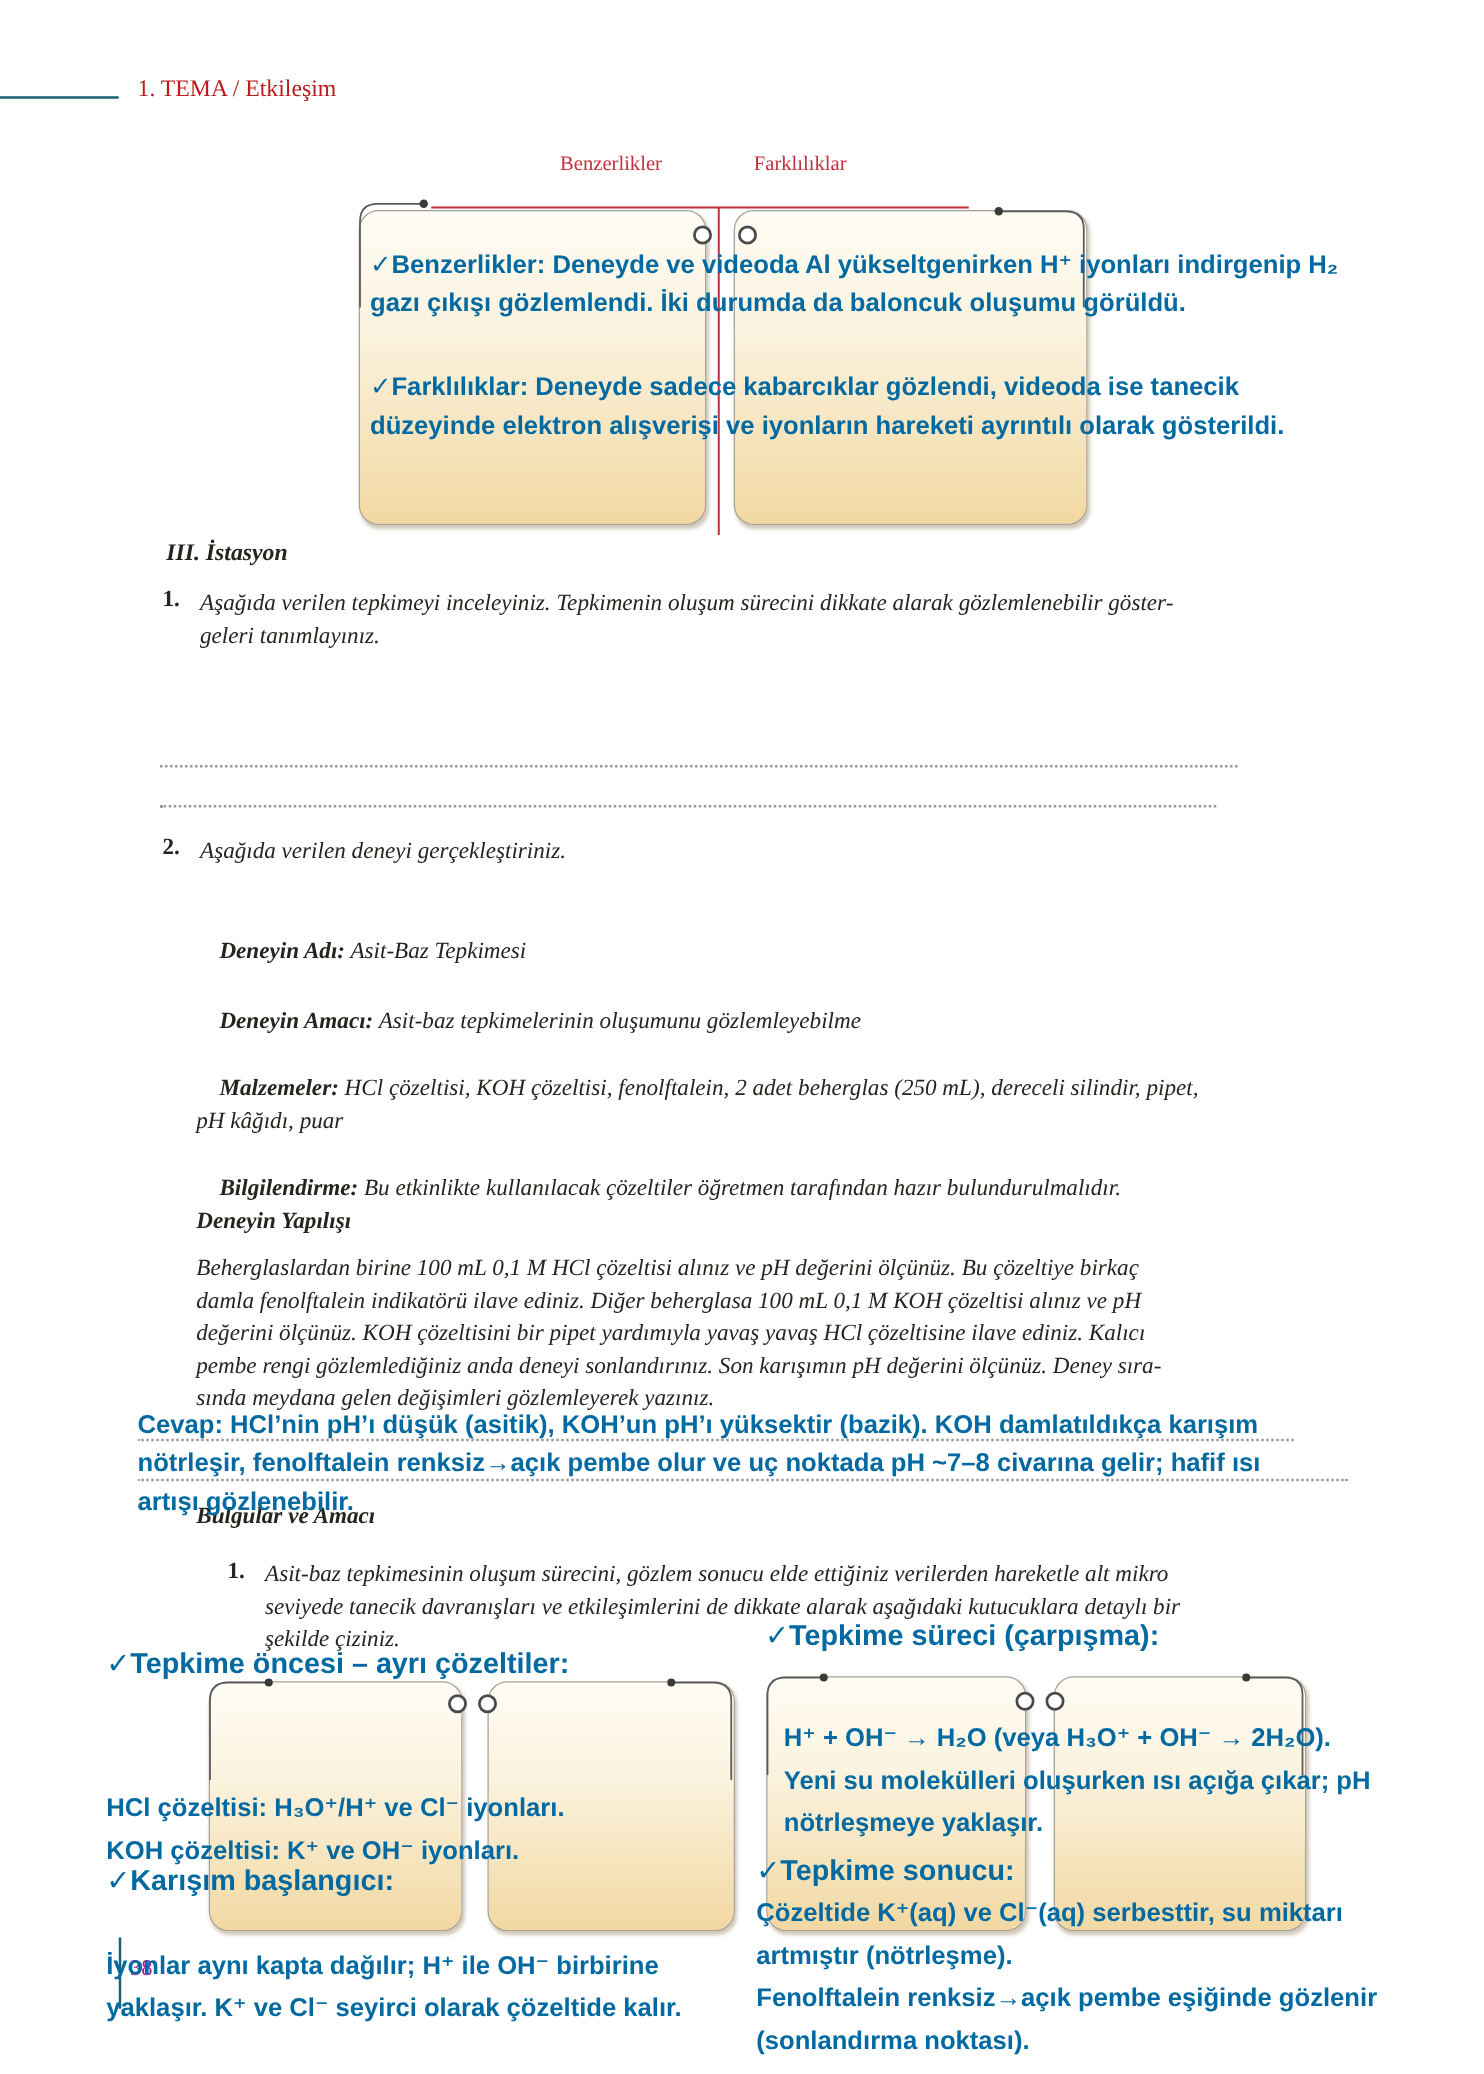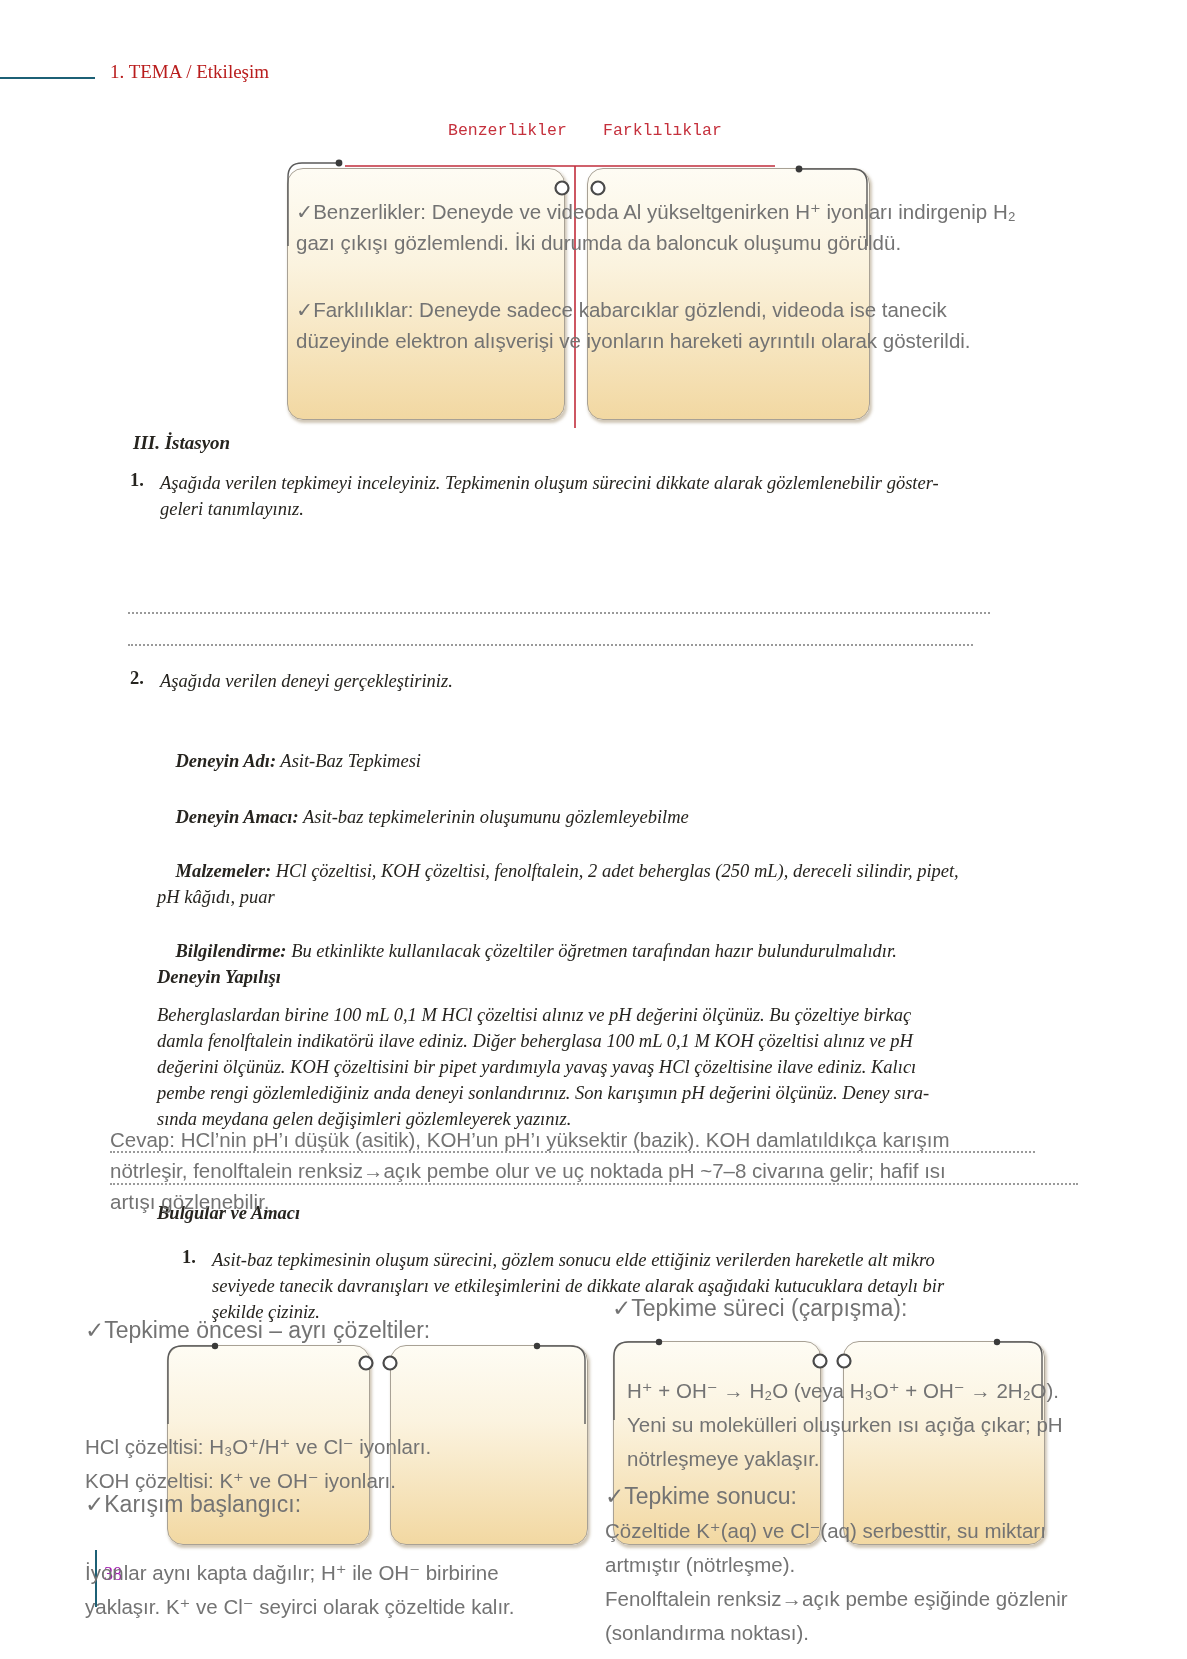--- a/index.html
+++ b/index.html
@@ -7,25 +7,25 @@
         font-family:"Liberation Sans","DejaVu Sans",sans-serif;}
   .abs{position:absolute;}
   
   .si{font-family:"Liberation Serif","DejaVu Serif",serif;font-style:italic;
       font-size:18.5px;line-height:26px;color:#26241f;}
   .sb{font-weight:bold;}
   .upnum{font-family:"Liberation Serif","DejaVu Serif",serif;font-style:normal;font-weight:bold;
          font-size:18.5px;color:#26241f;}
   .teal{color:#b91c1c;}
   
-  .red{font-family:"Liberation Sans","DejaVu Sans",sans-serif;color:#737373;
-       font-size:20.5px;line-height:31px;white-space:pre;}
+  .red{font-family:"Liberation Sans","DejaVu Sans",sans-serif;color:#0369a1;
+       font-size:20.5px;line-height:31px;white-space:pre;font-weight:bold;}
   .redh{font-size:23px;line-height:28px;white-space:pre;}
   .red-lh33{line-height:34px;}
-  .redlabel{font-family:Liberation Mono, monospace;color:#c5303c;
+  .redlabel{font-family:Liberation Serif, serif;color:#c5303c;
             font-size:16.5px;white-space:nowrap;}
   
   .box{background:linear-gradient(180deg,#fefcf4 0%,#fbf3df 38%,#f2d8a2 100%);
        border:1px solid #a8a195;border-radius:16px;
        box-shadow:1.5px 2.5px 3px rgba(120,95,50,0.35);}
   .dot{border-bottom:2px dotted #9a9a9a;height:0;}
   .z1{z-index:1}.z2{z-index:2}.z3{z-index:3}
 </style>
 </head>
 <body>

